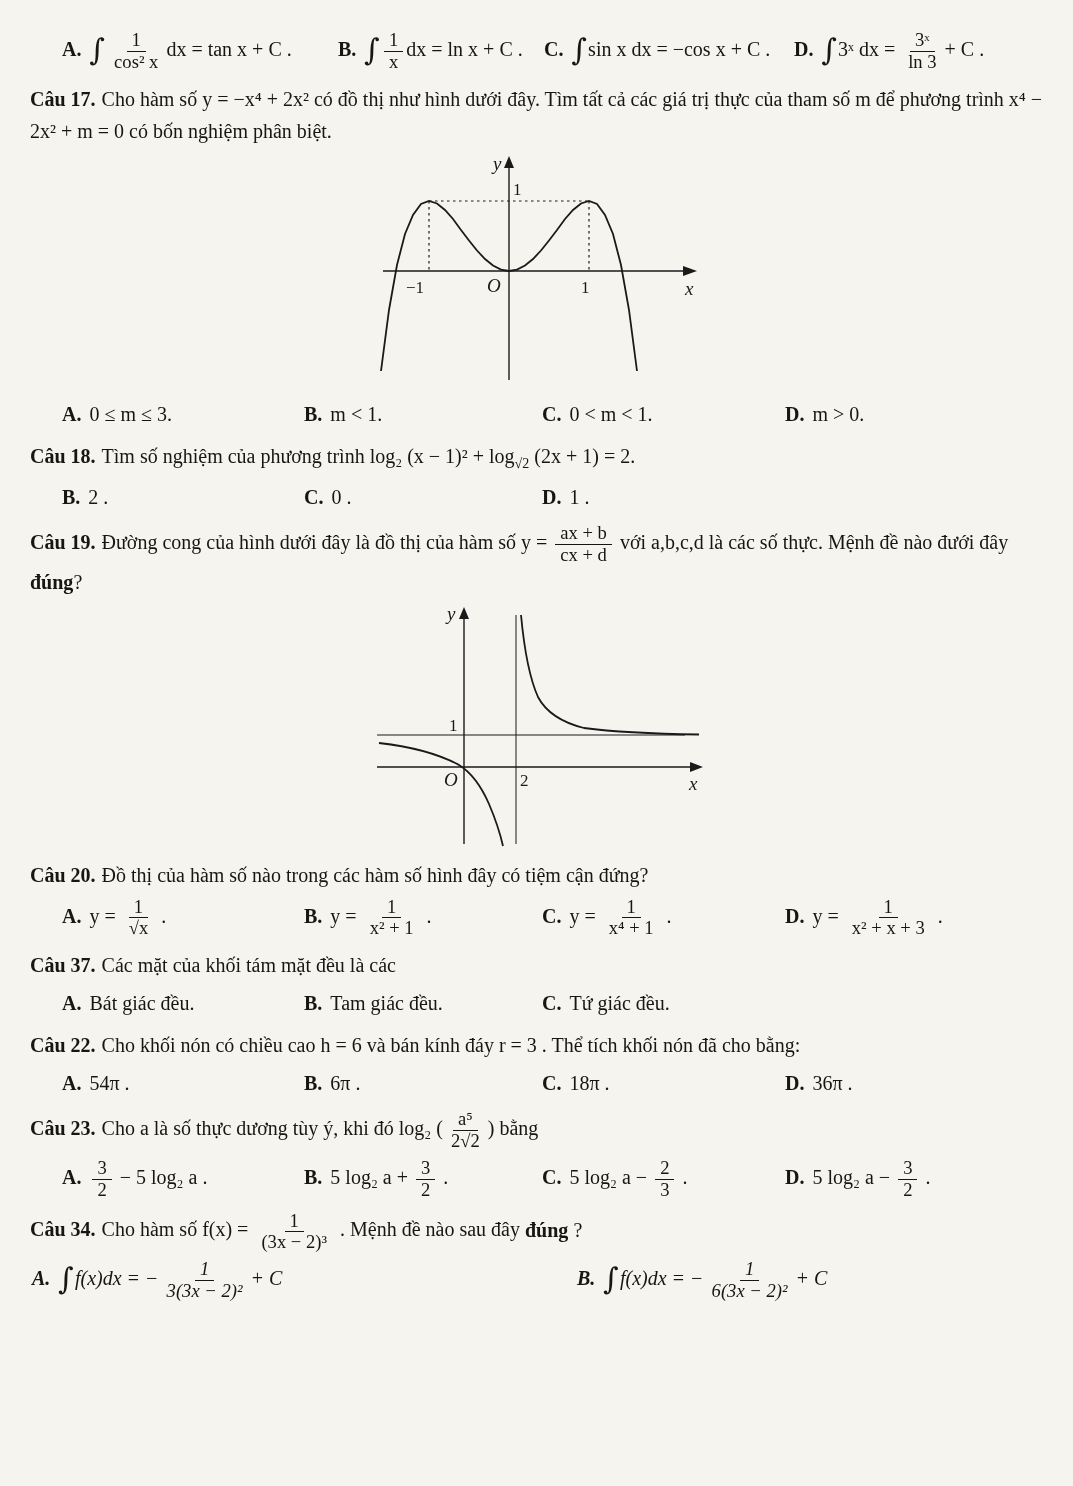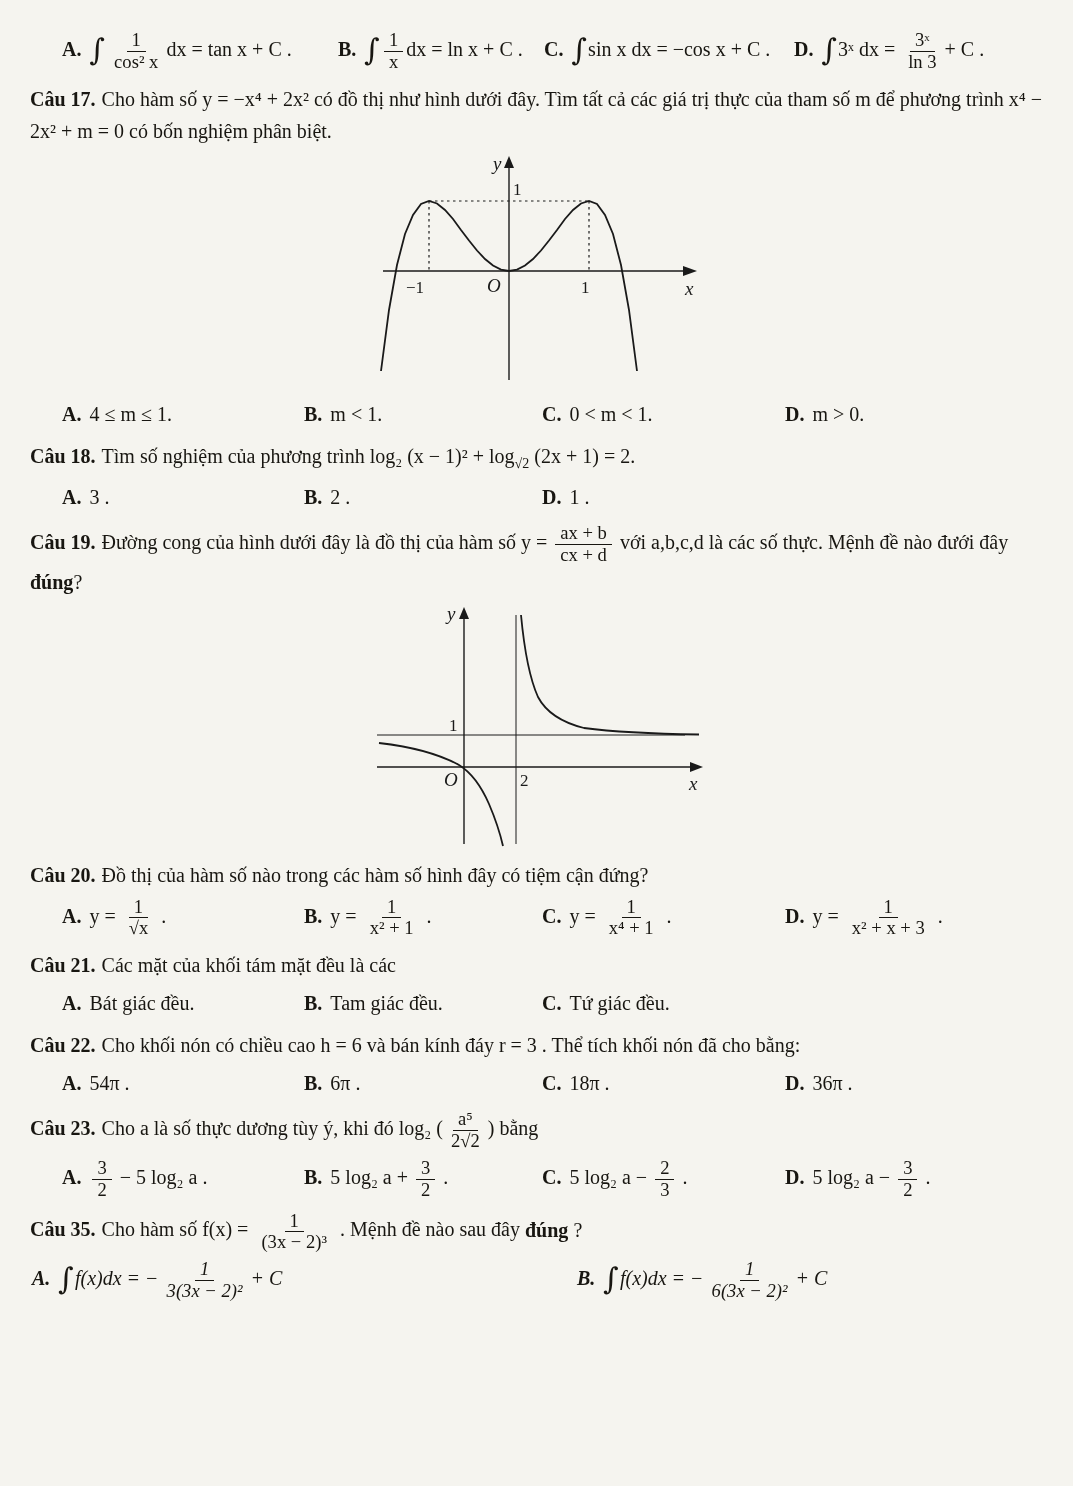--- a/index.html
+++ b/index.html
@@ -73,32 +73,32 @@
       </g>
       <g fill="#1a1a1a" font-size="17">
         <text x="154" y="44">1</text>
         <text x="47" y="142">−1</text>
         <text x="222" y="142">1</text>
       </g>
     </svg>
   </div>
 
   <div class="opt-row four">
-    <span class="opt"><b class="olab">A.</b><span>4 ≤ m ≤ 1.</span></span>
+    <span class="opt"><b class="olab">A.</b><span>0 ≤ m ≤ 3.</span></span>
     <span class="opt"><b class="olab">B.</b><span>m &lt; 1.</span></span>
     <span class="opt"><b class="olab">C.</b><span>0 &lt; m &lt; 1.</span></span>
     <span class="opt"><b class="olab">D.</b><span>m &gt; 0.</span></span>
   </div>
 
   <p class="qpara">
     <b class="qlab">Câu 18.</b><span>Tìm số nghiệm của phương trình log₂ (x − 1)² + log<sub class="msub">√2</sub> (2x + 1) = 2.</span>
   </p>
   <div class="opt-row four">
-    <span class="opt"><b class="olab">A.</b><span>3 .</span></span>
     <span class="opt"><b class="olab">B.</b><span>2 .</span></span>
+    <span class="opt"><b class="olab">C.</b><span>0 .</span></span>
     <span class="opt"><b class="olab">D.</b><span>1 .</span></span>
   </div>
 
   <p class="qpara">
     <b class="qlab">Câu 19.</b><span>Đường cong của hình dưới đây là đồ thị của hàm số y = <span class="frac">
           <span class="fn">ax + b</span>
           <span class="fd">cx + d</span>
         </span> với a,b,c,d là các số thực. Mệnh đề nào đưới đây </span><b>đúng</b><span>?</span>
   </p>
 
@@ -143,21 +143,21 @@
             <span class="fn">1</span>
             <span class="fd">x⁴ + 1</span>
           </span> .</span></span>
     <span class="opt"><b class="olab">D.</b><span>y = <span class="frac">
             <span class="fn">1</span>
             <span class="fd">x² + x + 3</span>
           </span> .</span></span>
   </div>
 
   <p class="qpara">
-    <b class="qlab">Câu 21.</b><span>Các mặt của khối tám mặt đều là các</span>
+    <b class="qlab">Câu 37.</b><span>Các mặt của khối tám mặt đều là các</span>
   </p>
   <div class="opt-row four">
     <span class="opt"><b class="olab">A.</b><span>Bát giác đều.</span></span>
     <span class="opt"><b class="olab">B.</b><span>Tam giác đều.</span></span>
     <span class="opt"><b class="olab">C.</b><span>Tứ giác đều.</span></span>
   </div>
 
   <p class="qpara">
     <b class="qlab">Câu 22.</b><span>Cho khối nón có chiều cao h = 6 và bán kính đáy r = 3 . Thể tích khối nón đã cho bằng:</span>
   </p>
@@ -187,21 +187,21 @@
             <span class="fn">2</span>
             <span class="fd">3</span>
           </span> .</span></span>
     <span class="opt"><b class="olab">D.</b><span>5 log₂ a − <span class="frac">
             <span class="fn">3</span>
             <span class="fd">2</span>
           </span> .</span></span>
   </div>
 
   <p class="qpara">
-    <b class="qlab">Câu 35.</b><span>Cho hàm số f(x) = <span class="frac">
+    <b class="qlab">Câu 34.</b><span>Cho hàm số f(x) = <span class="frac">
           <span class="fn">1</span>
           <span class="fd">(3x − 2)³</span>
         </span> . Mệnh đề nào sau đây </span><b>đúng</b><span> ?</span>
   </p>
   <div class="opt-row two">
     <span class="opt"><b class="olab">A.</b><span><span class="int">∫</span>f(x)dx = −<span class="frac">
             <span class="fn">1</span>
             <span class="fd">3(3x − 2)²</span>
           </span>+ C</span></span>
     <span class="opt"><b class="olab">B.</b><span><span class="int">∫</span>f(x)dx = −<span class="frac">

